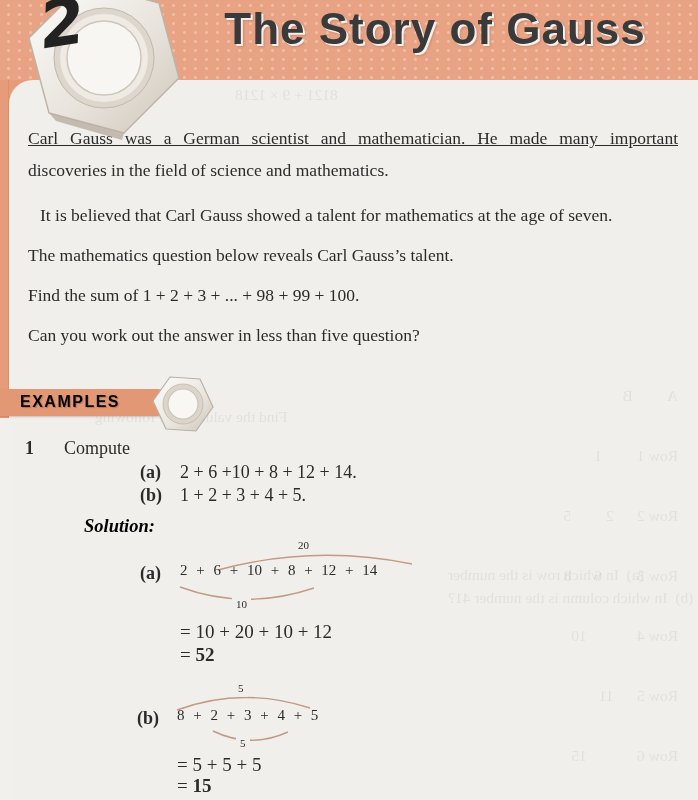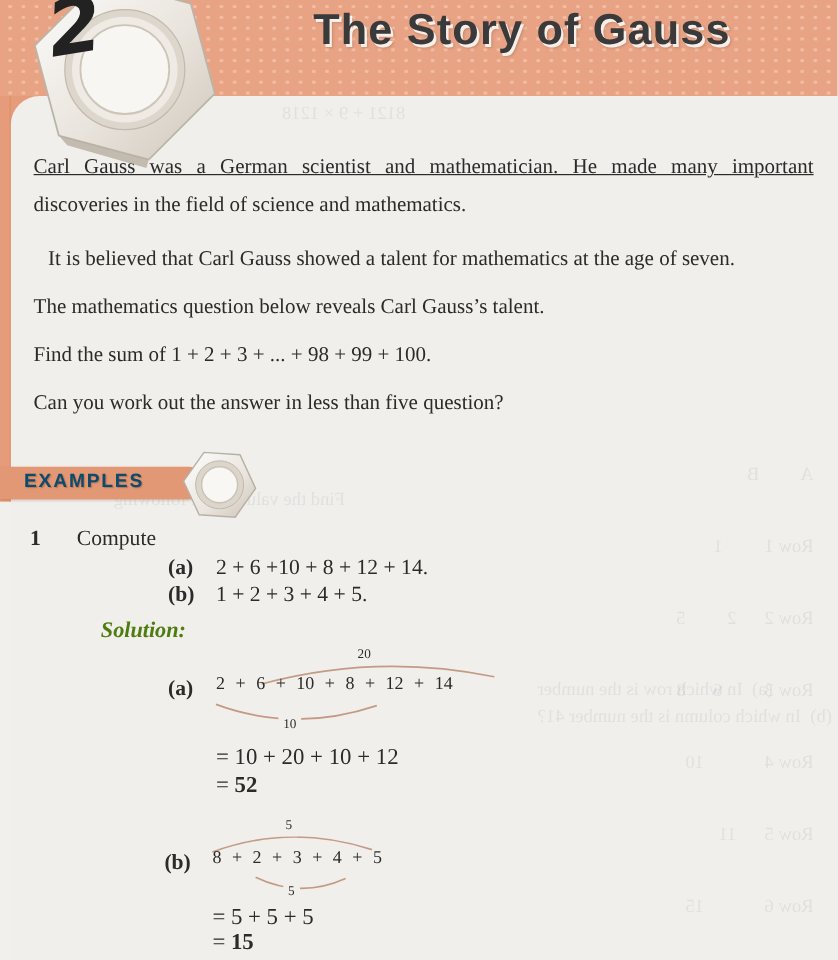--- a/index.html
+++ b/index.html
@@ -15,21 +15,21 @@
   .header{
     left:0;top:0;width:698px;height:80px;z-index:0;
     background-color:#e8a385;
     background-image:radial-gradient(#f2bda2 1.5px, rgba(0,0,0,0) 1.7px);
     background-size:11px 9px;
     background-position:3px 10px;
   }
   .page-title{
     left:200px;top:4px;width:470px;text-align:center;z-index:1;
     font-family:"Liberation Sans", sans-serif;
-    font-weight:900;font-size:36px;letter-spacing:1px;color:#3a3a3a;
+    font-weight:900;font-size:44px;letter-spacing:1px;color:#3a3a3a;
     text-shadow:2px 2px 0 rgba(255,255,255,0.85), 3px 3px 2px rgba(120,70,45,0.25);
   }
 
   
   .corner-back{left:0;top:80px;width:42px;height:338px;background:#e69c7a;z-index:0;}
   .strip-edge{left:8px;top:80px;width:1px;height:338px;background:#d2834f;z-index:2;opacity:.45;}
 
   
   .card{
     left:9px;top:80px;width:689px;height:720px;z-index:1;
@@ -50,30 +50,30 @@
 
   
   .examples-badge{
     left:0;top:389px;width:170px;height:27px;z-index:2;
     background:#e29874;border-radius:0 13px 13px 0;
     box-shadow:0 1px 2px rgba(140,80,50,.3);
   }
   .examples-badge span{
     display:block;padding:4px 0 0 20px;
     font-family:"Liberation Sans", sans-serif;font-weight:700;font-size:16px;
-    letter-spacing:1.5px;color:#0c4a6e;text-shadow:1px 1px 1px rgba(120,60,30,.4);
+    letter-spacing:1.5px;color:#000000;text-shadow:1px 1px 1px rgba(120,60,30,.4);
   }
   .small-nut{left:150px;top:372px;z-index:3;}
 
   
   .math{font-size:18px;z-index:2;}
   .bold{font-weight:bold;}
   .sol-heading{
     left:84px;top:516px;z-index:2;
-    font-size:18.5px;font-weight:bold;font-style:italic;color:#4d7c0f;
+    font-size:18.5px;font-weight:bold;font-style:italic;color:#000000;
   }
   .expr{font-size:15px;word-spacing:5px;z-index:2;}
   .step{font-size:19px;z-index:2;}
   .arc{z-index:1;}
   .arc path{fill:none;stroke:#c49a85;stroke-width:1.4;}
   .arc-label{
     font-size:11px;z-index:2;background:#f0efeb;padding:0 4px;line-height:17px;
   }
 
   

